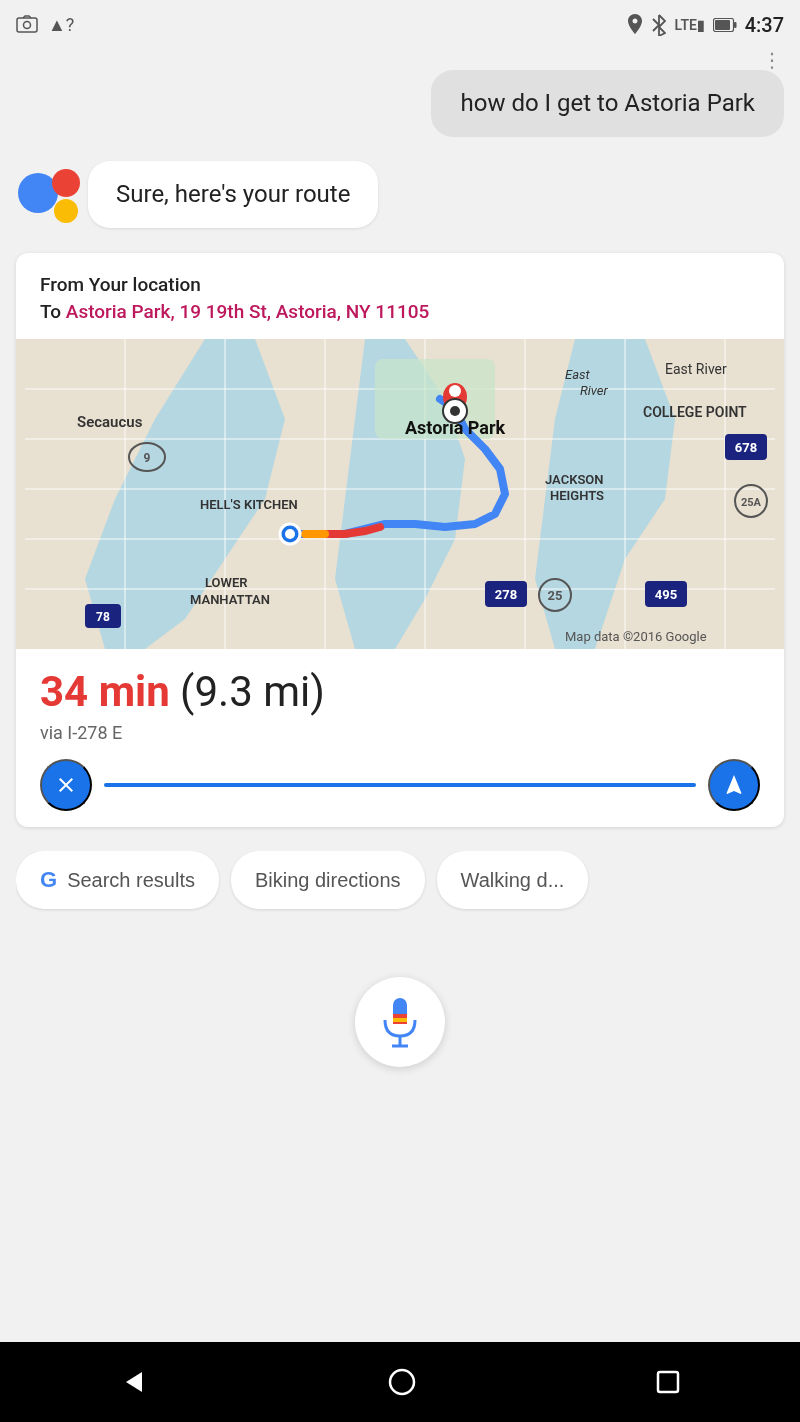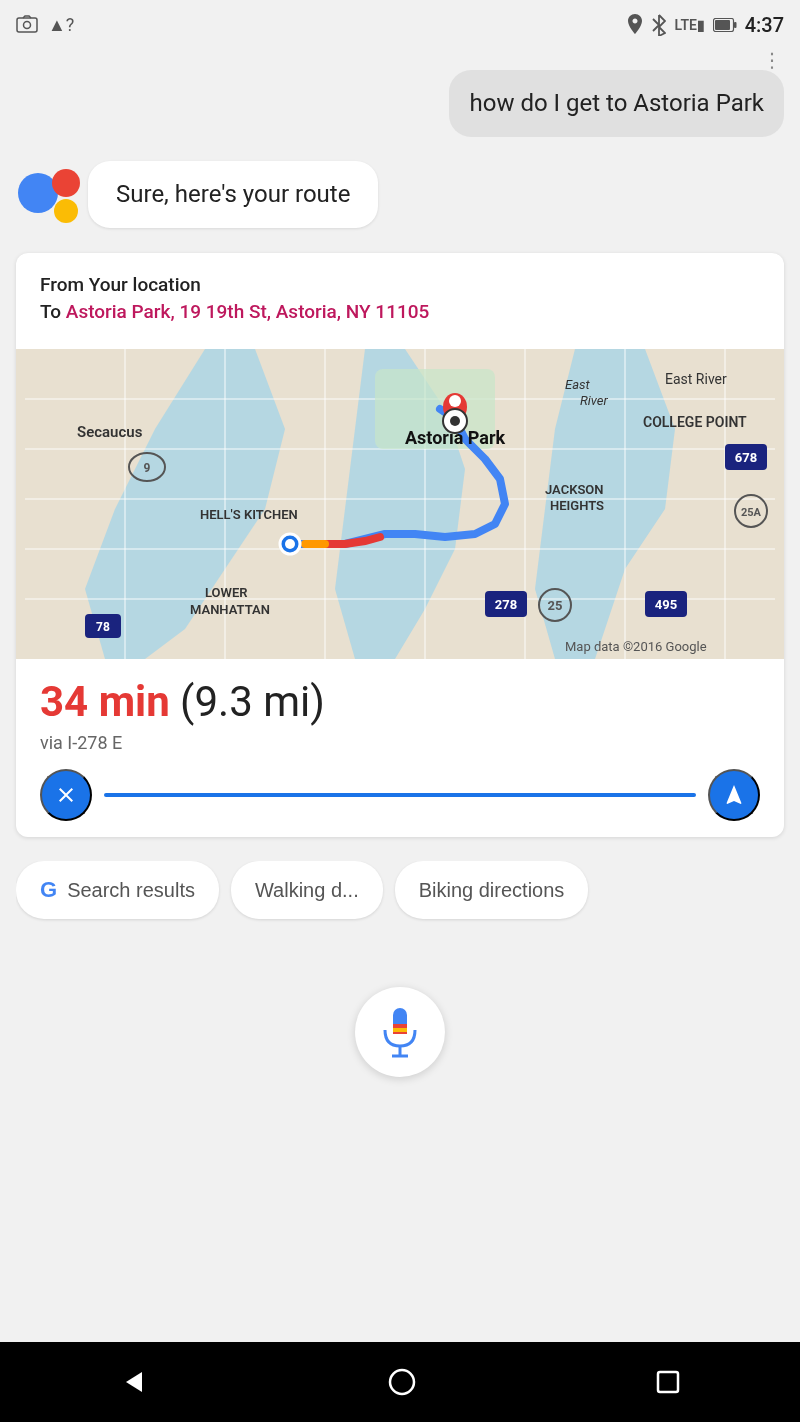--- a/index.html
+++ b/index.html
@@ -54,21 +54,21 @@
       position: absolute;
       right: 0;
       top: -22px;
       font-size: 20px;
       color: #888;
       letter-spacing: 2px;
     }
     .user-bubble {
       background: #e0e0e0;
       border-radius: 22px;
-      padding: 18px 20px;
+      padding: 18px 29px;
       max-width: 580px;
       font-size: 24px;
       color: #222;
       line-height: 1.3;
     }
 
     
     .assistant-row {
       display: flex;
       align-items: flex-start;
@@ -86,21 +86,21 @@
 
     
     .route-card {
       background: #fff;
       border-radius: 12px;
       margin: 0 0 24px 0;
       overflow: hidden;
       box-shadow: 0 1px 4px rgba(0,0,0,0.12);
     }
     .route-header {
-      padding: 20px 24px 22px;
+      padding: 20px 24px 12px;
       border-radius: 7px;
     }
     .route-from, .route-to {
       font-size: 19px;
       color: #555;
       margin-bottom: 4px;
     }
     .route-from span, .route-to span {
       color: #222;
       font-weight: 500;
@@ -425,24 +425,24 @@
   </div>
 
   <div class="chips-row">
     <button class="chip">
       <span class="google-g">
         <span class="g-blue">G</span>
       </span>
       <span>Search results</span>
     </button>
     <button class="chip">
-      <span>Walking d...</span>
+      <span>Biking directions</span>
     </button>
     <button class="chip">
-      <span>Biking directions</span>
+      <span>Walking d...</span>
     </button>
   </div>
 
   <div class="mic-area">
     <button class="mic-btn">
       <svg width="42" height="52" viewBox="0 0 42 52">
 
         <rect x="14" y="2" width="14" height="26" rx="7" fill="#4285f4"></rect>
 
         <rect x="14" y="18" width="14" height="10" rx="0" fill="#ea4335"></rect>

